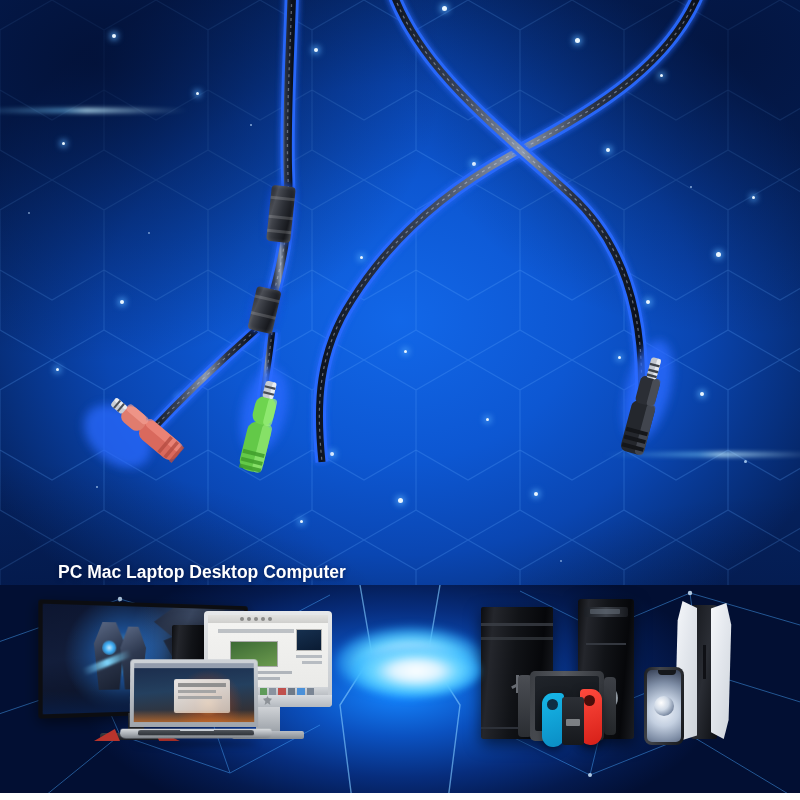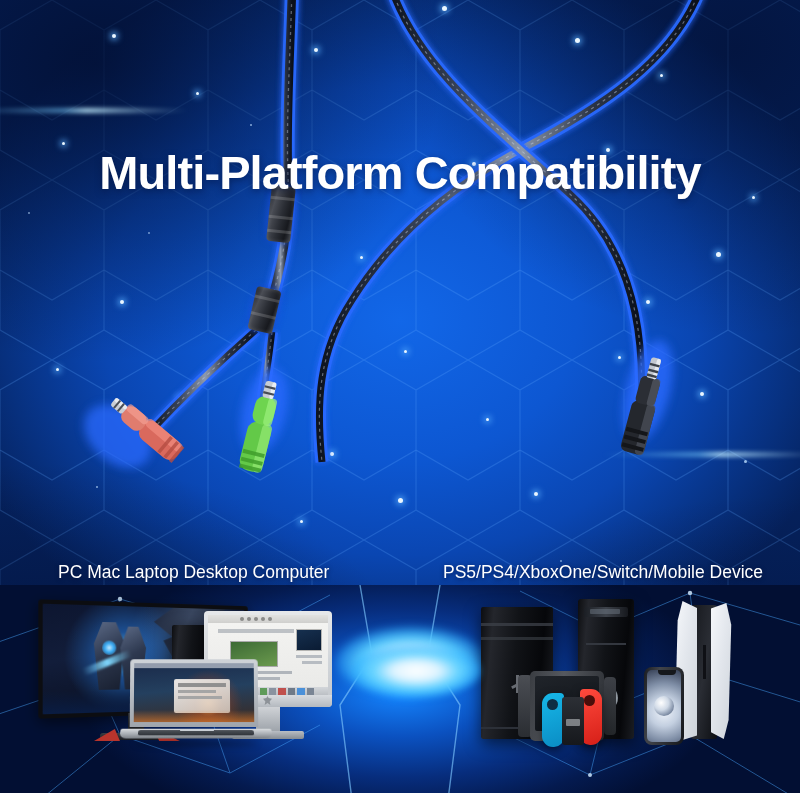--- a/index.html
+++ b/index.html
@@ -66,21 +66,21 @@
     line-height: 1.33;
     color: #f2f7ff;
     text-shadow: 0 1px 4px rgba(0,16,56,.6);
     z-index: 30;
   }
   .subnote .l2 { display: block; }
 
   .caption {
     position: absolute;
     font-size: 17.5px;
-    font-weight: 400;
+    font-weight: 700;
     color: #ffffff;
     text-shadow: 0 1px 4px rgba(0,16,56,.75);
     white-space: nowrap;
     z-index: 34;
   }
   .caption.left  { left: 58px;  top: 562px; }
   .caption.right { left: 443px; top: 562px; }
 
   
   .cablesvg { position: absolute; inset: 0; z-index: 20; }
@@ -347,25 +347,23 @@
   </div>
 
   <div class="splitter" style="left:252px;top:288px;width:25px;height:44px;transform:rotate(13deg);">
     <div class="glowring"></div>
     <div class="split-box">
       <div class="split-band" style="top:9px;"></div>
       <div class="split-band" style="top:26px;"></div>
     </div>
   </div>
 
-  <div class="headline">Multi-Platform Compatibility</div>
 
 
   <div class="caption left">PC Mac Laptop Desktop Computer</div>
-  <div class="caption right">PS5/PS4/XboxOne/Switch/Mobile Device</div>
 
   <div class="deviceband">
 
     <svg class="band-net" viewBox="0 0 800 215" preserveAspectRatio="none">
       <g stroke="#4aa8ff" stroke-width="1" fill="none" opacity=".55">
         <path d="M-10,60 L120,14 L250,52 L330,10"></path>
         <path d="M-10,132 L96,96 L210,130 L300,92"></path>
         <path d="M40,215 L120,150 L230,188 L320,140"></path>
         <path d="M800,40 L690,8 L600,46 L520,6"></path>
         <path d="M810,120 L700,86 L606,124 L520,86"></path>

